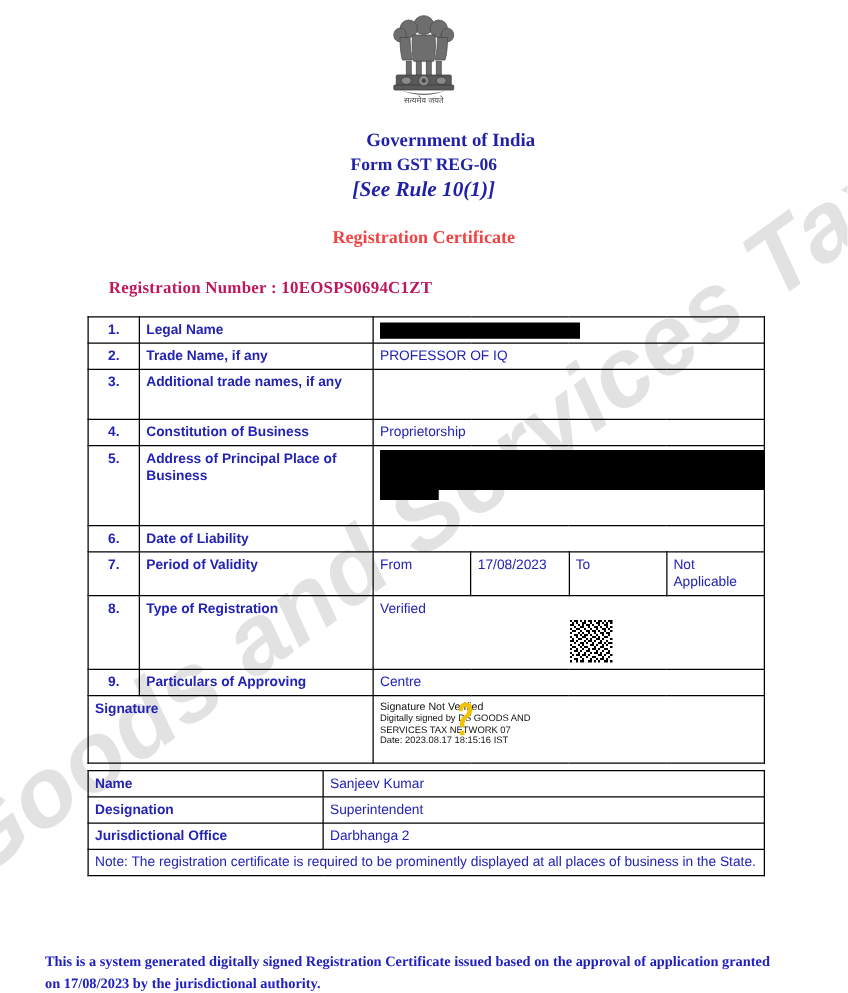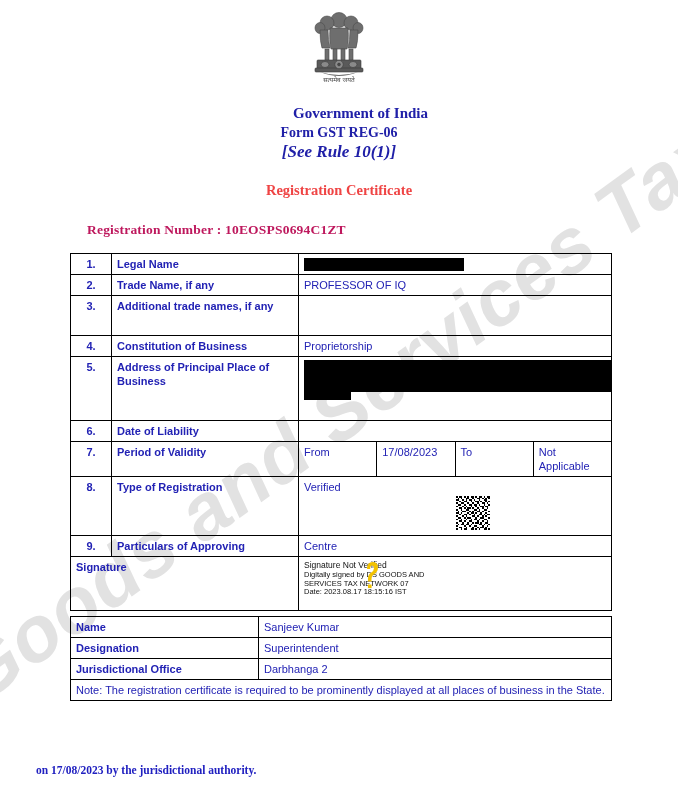--- a/index.html
+++ b/index.html
@@ -538,17 +538,18 @@
           <td class="lbl2">Jurisdictional Office</td>
           <td class="val">Darbhanga 2</td>
         </tr>
         <tr>
           <td class="note-cell" colspan="2">Note: The registration certificate is required to be prominently displayed at all places of business in the State.</td>
         </tr>
       </tbody>
     </table>
 
     <div class="footer">
+      <div>This is a system generated digitally signed Registration Certificate issued based on the approval of application granted</div>
       <div>on 17/08/2023 by the jurisdictional authority.</div>
     </div>
 
   </div>
 </div>
 
 </body></html>

